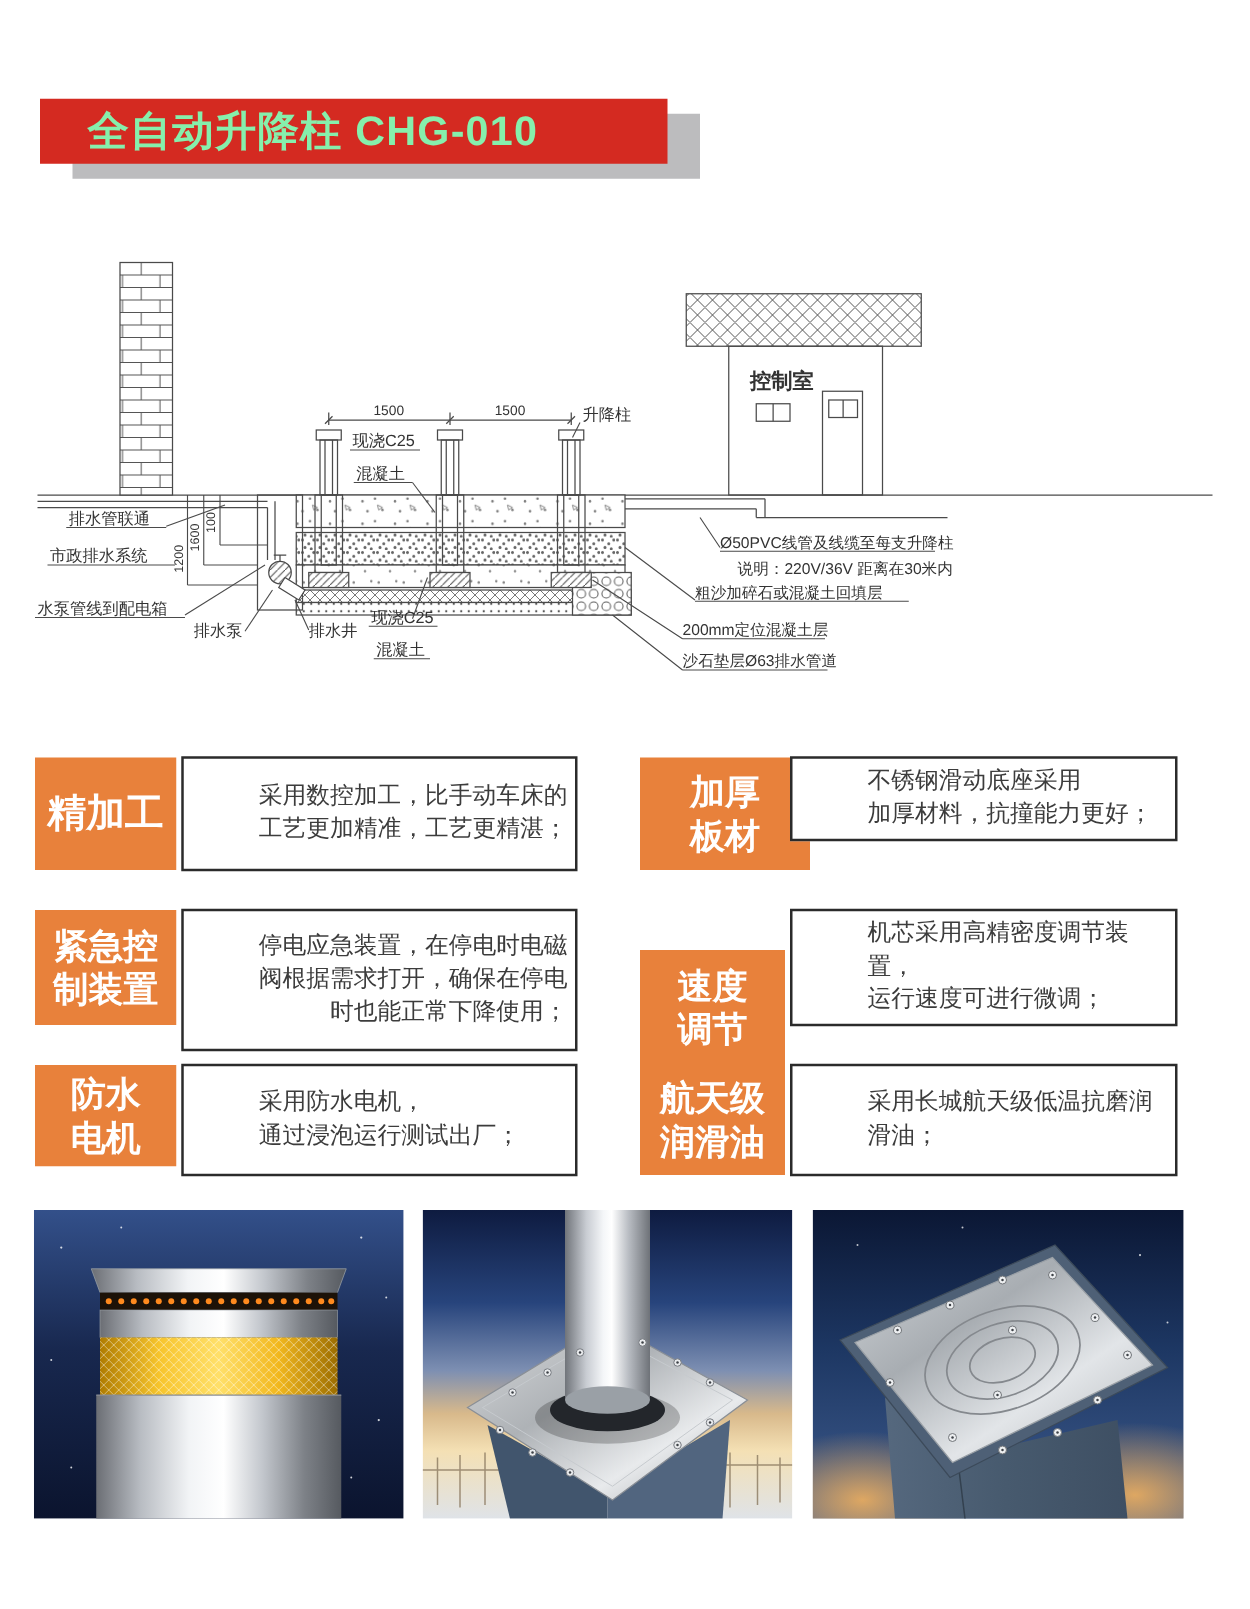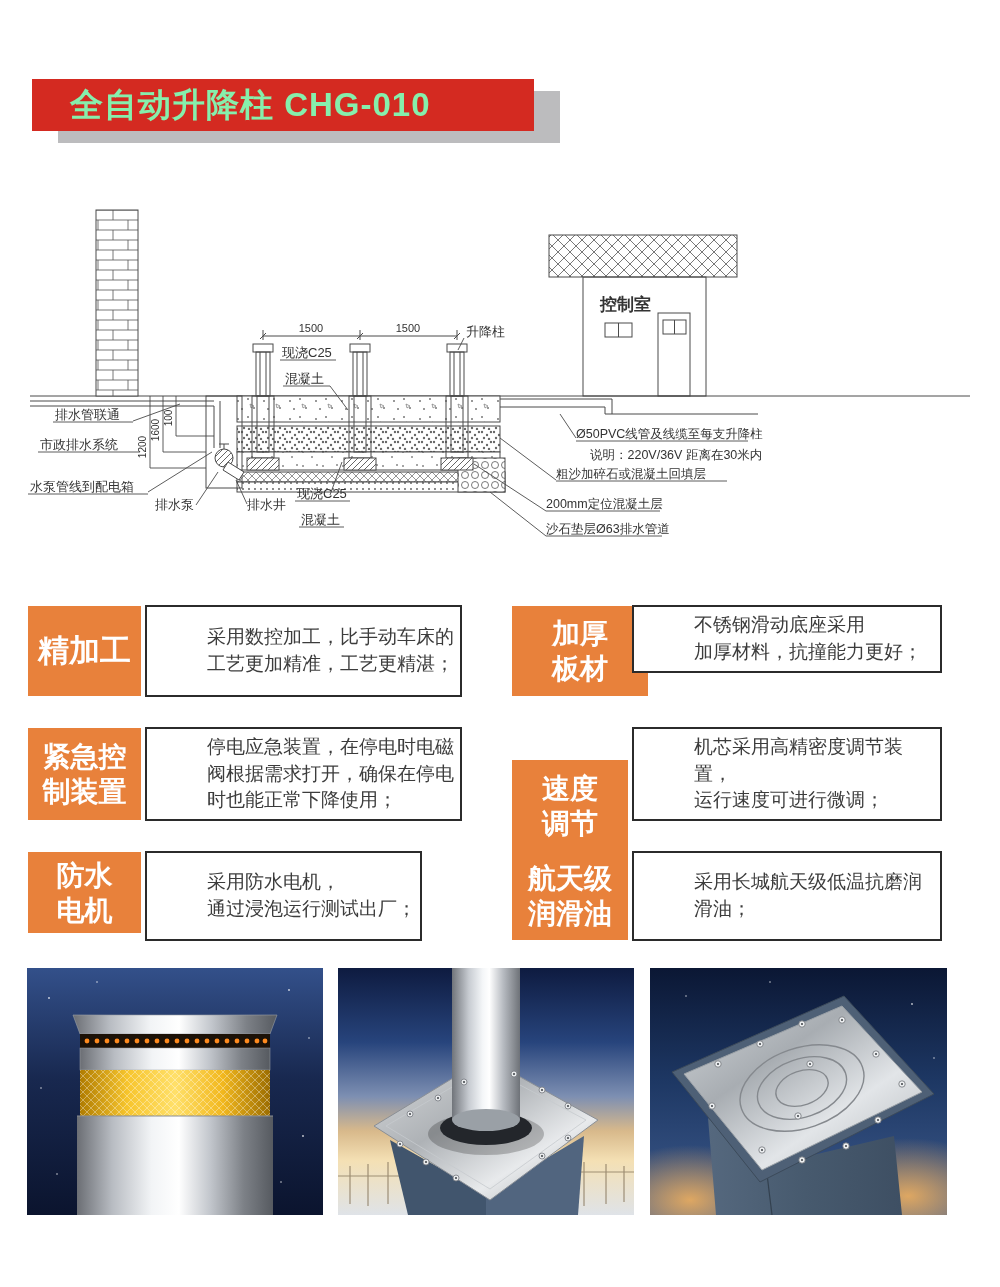--- a/index.html
+++ b/index.html
@@ -213,35 +213,35 @@
 </div>
 <div class="feat-label fs2" style="left:512px;top:606px;width:136px;height:90px;">加厚
 板材</div>
 <div class="feat-box" style="left:632px;top:605px;width:310px;height:68px;">
   <div class="feat-desc">不锈钢滑动底座采用
 加厚材料，抗撞能力更好；</div>
 </div>
 
 <div class="feat-label fs2" style="left:28px;top:728px;width:113px;height:92px;">紧急控
 制装置</div>
-<div class="feat-box" style="left:145px;top:727px;width:317px;height:94px;">
+<div class="feat-box" style="left:145px;top:727px;width:317px;height:114px;text-align:right;">
   <div class="feat-desc">停电应急装置，在停电时电磁
 阀根据需求打开，确保在停电
 时也能正常下降使用；</div>
 </div>
 <div class="feat-label fs2" style="left:512px;top:760px;width:116px;height:92px;">速度
 调节</div>
 <div class="feat-box" style="left:632px;top:727px;width:310px;height:94px;">
   <div class="feat-desc">机芯采用高精密度调节装置，
 运行速度可进行微调；</div>
 </div>
 
 <div class="feat-label fs2" style="left:28px;top:852px;width:113px;height:81px;">防水
 电机</div>
-<div class="feat-box" style="left:145px;top:851px;width:277px;height:90px;">
+<div class="feat-box" style="left:145px;top:851px;width:317px;height:90px;">
   <div class="feat-desc">采用防水电机，
 通过浸泡运行测试出厂；</div>
 </div>
 <div class="feat-label fs2" style="left:512px;top:852px;width:116px;height:88px;">航天级
 润滑油</div>
 <div class="feat-box" style="left:632px;top:851px;width:310px;height:90px;">
   <div class="feat-desc">采用长城航天级低温抗磨润
 滑油；</div>
 </div>
 

